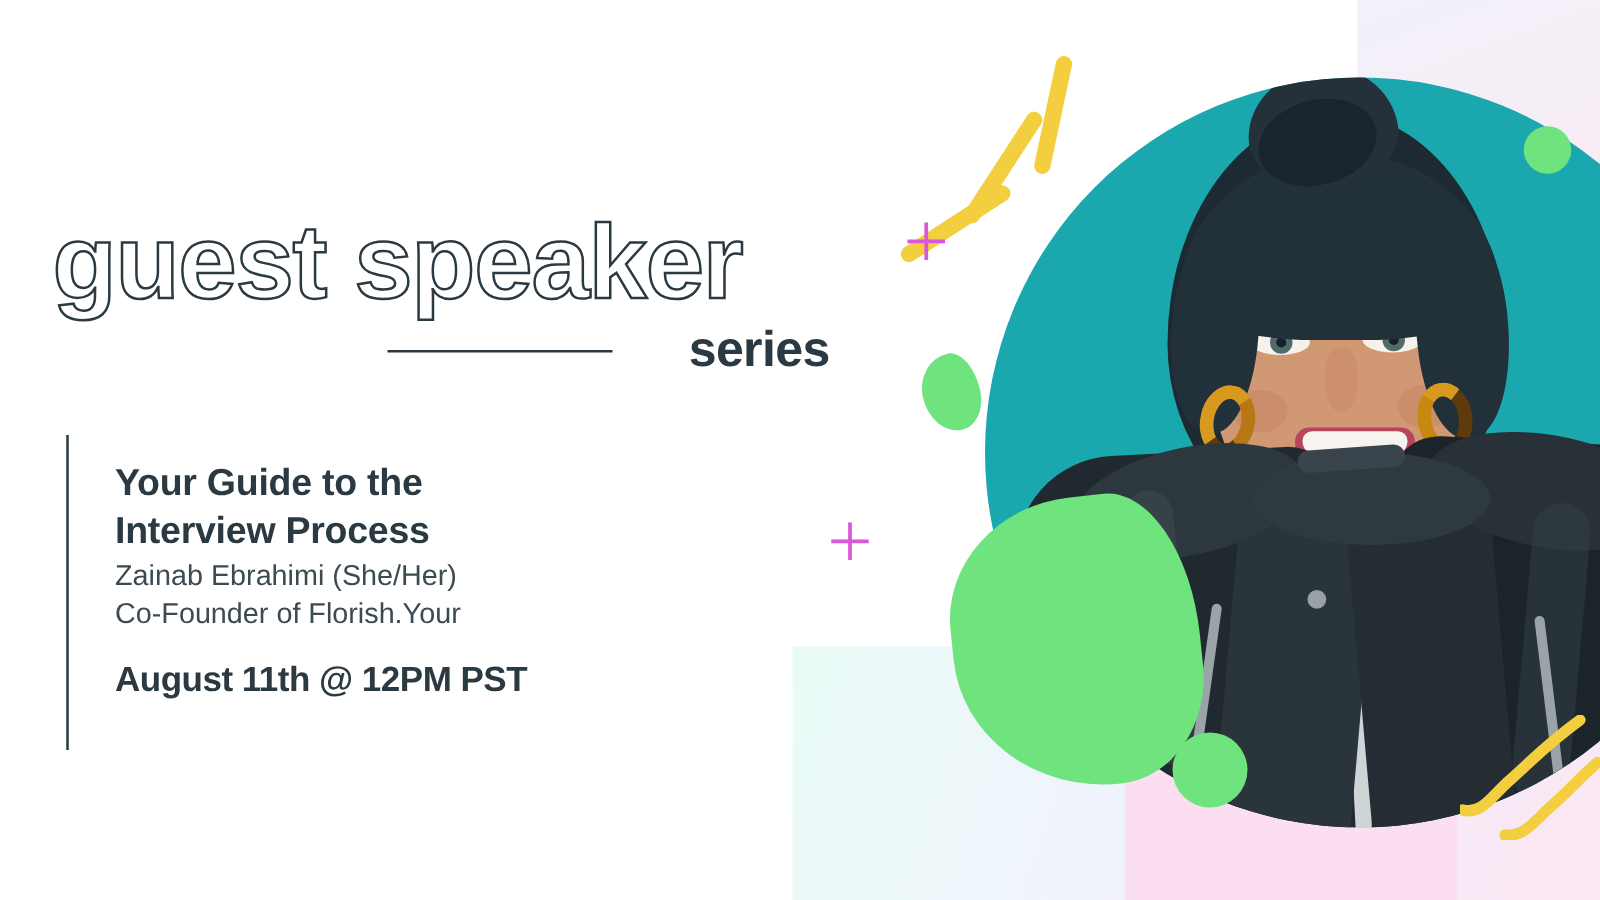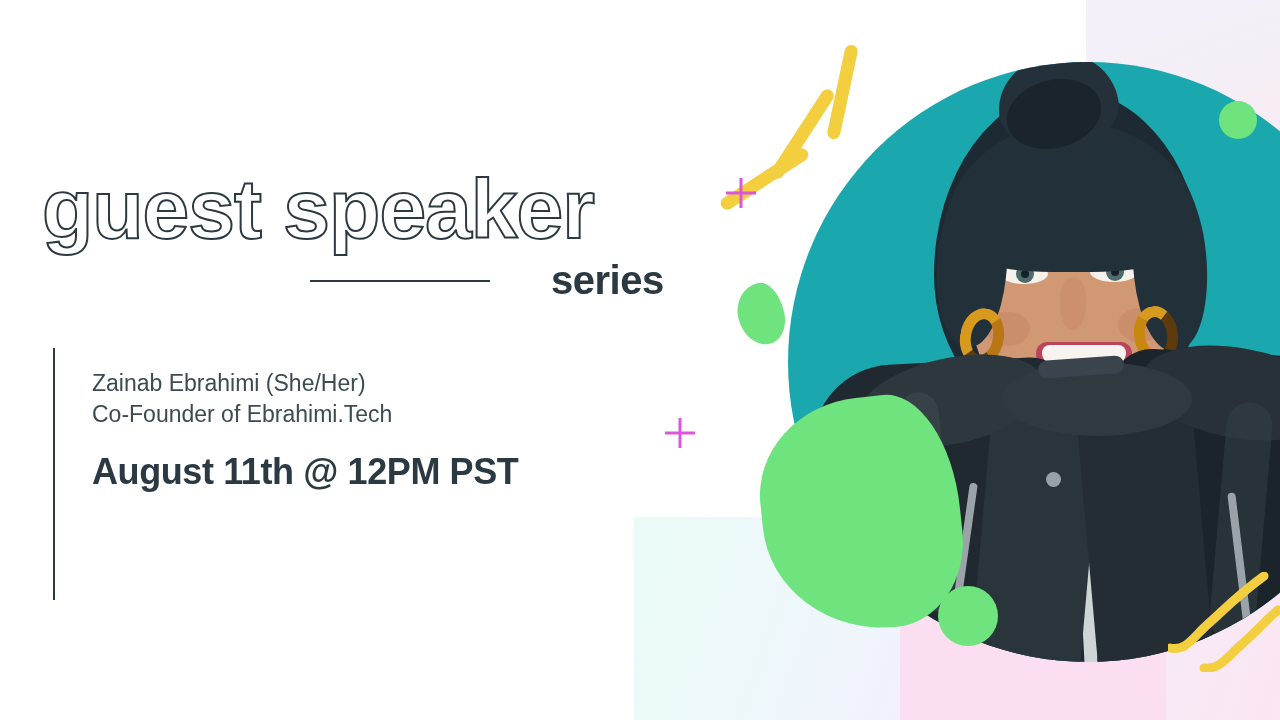--- a/index.html
+++ b/index.html
@@ -184,21 +184,21 @@
   #details{position:absolute;left:92px;top:368px;width:560px;}
   #talk-title{
     font-size:30px;line-height:1.28;font-weight:700;color:#2b3a42;
     letter-spacing:-.2px;margin:0;
   }
   #speaker-name,#speaker-role{
     font-size:23px;line-height:1.33;font-weight:400;color:#3c4a52;margin:0;
   }
   #speaker-name{}
   #when{
-    font-size:36px;font-weight:700;color:#2b3a42;margin:0;margin-top:22px;
+    font-size:28px;font-weight:700;color:#2b3a42;margin:0;margin-top:22px;
     letter-spacing:-.4px;
   }
 </style>
 </head>
 <body>
 
 <div id="stage">
 
   <div class="deco" id="panel-topright"></div>
   <div class="deco" id="panel-bottom"></div>
@@ -285,19 +285,23 @@
         <text x="4" y="78" font-family="'Liberation Sans', sans-serif" font-size="84" font-weight="700" letter-spacing="-1" fill="none" stroke="#2b3a42" stroke-width="2">guest speaker</text>
       </svg>
     </div>
 
     <div id="series-rule"></div>
     <div id="series">series</div>
 
     <div id="vrule"></div>
 
     <div id="details">
+      <h1 id="talk-title">
+        <span>Your Guide to the</span><br>
+        <span>Interview Process</span>
+      </h1>
       <p id="speaker-name">Zainab Ebrahimi (She/Her)</p>
-      <p id="speaker-role">Co-Founder of Ebrahimi.Tech</p>
+      <p id="speaker-role">Co-Founder of Florish.Your</p>
       <p id="when">August 11th @ 12PM PST</p>
     </div>
 
   </div>
 </div>
 
 </body></html>

